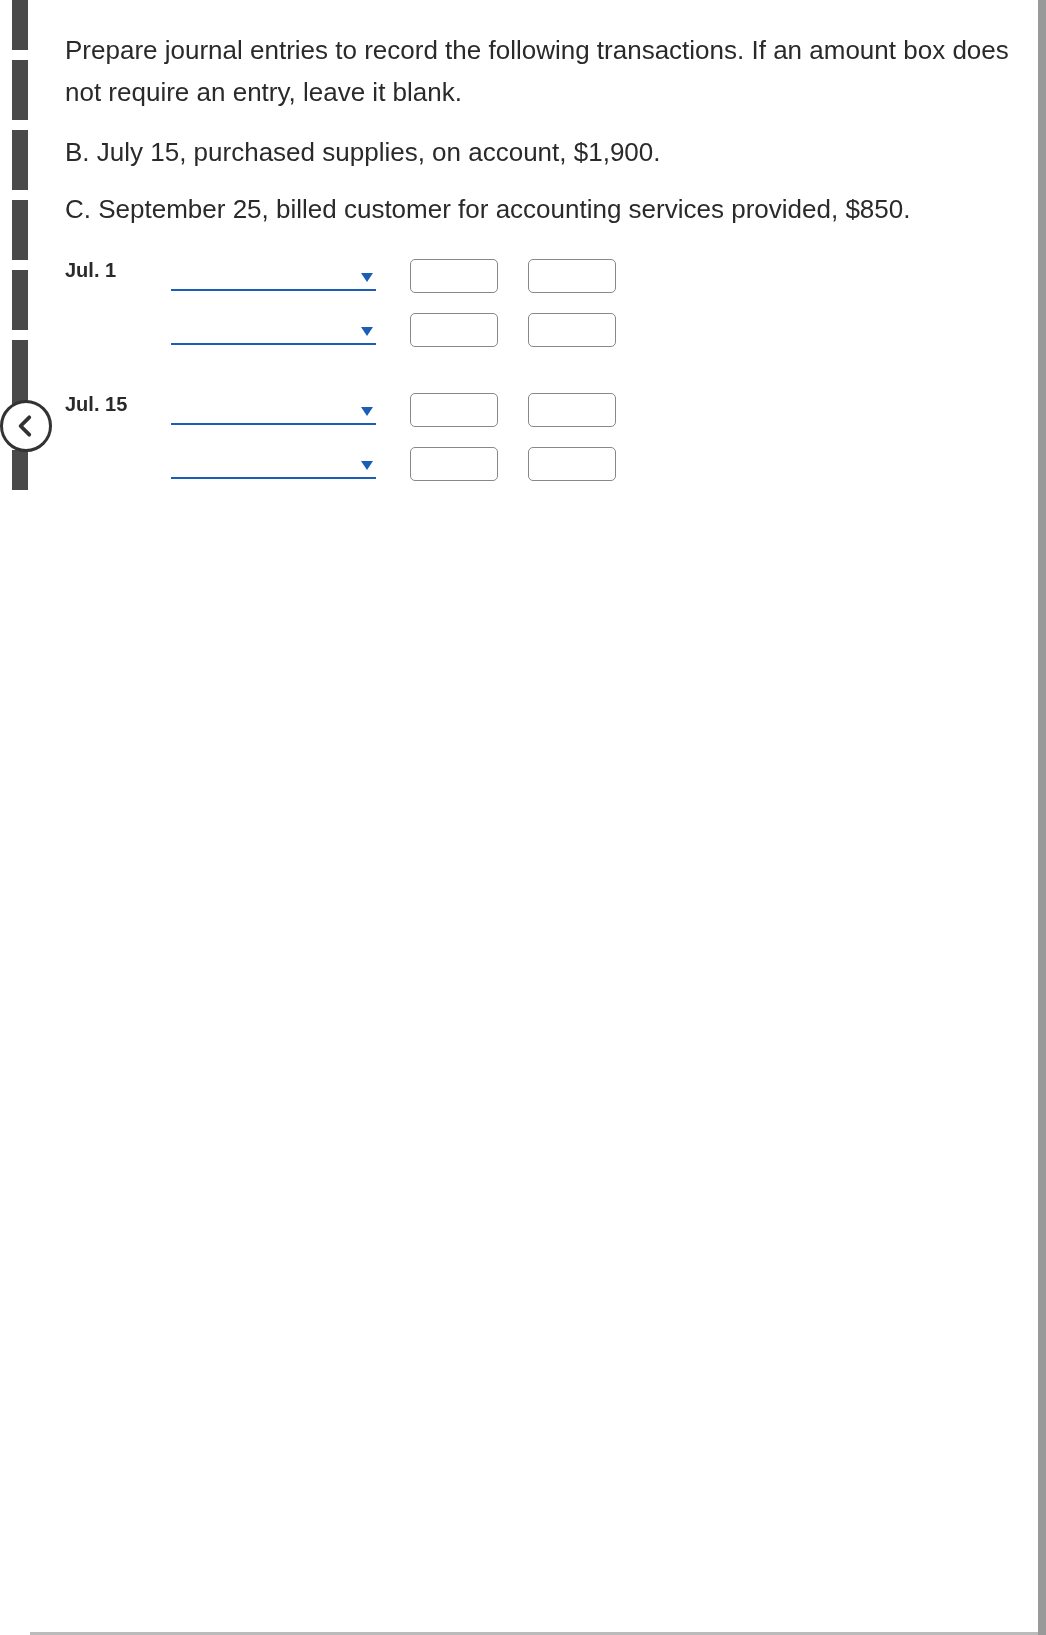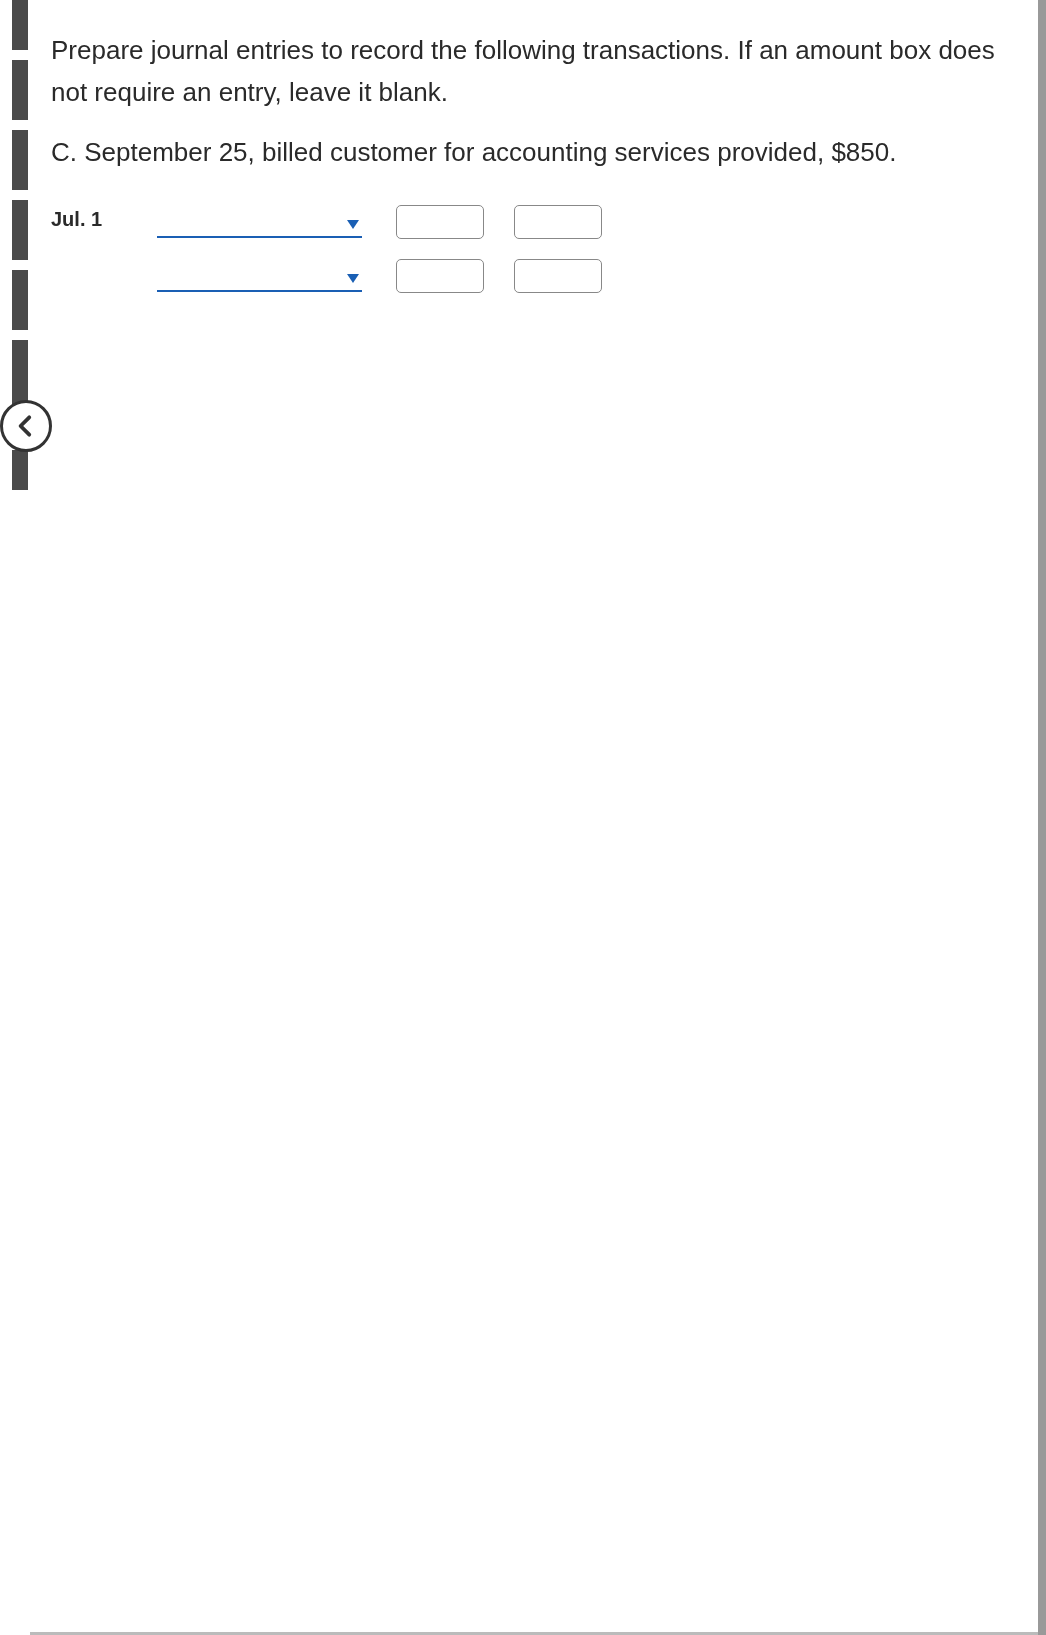--- a/index.html
+++ b/index.html
@@ -40,21 +40,21 @@
       align-items: center;
       justify-content: center;
       z-index: 10;
     }
     .chevron-badge svg {
       width: 26px;
       height: 26px;
     }
     .content {
       position: absolute;
-      left: 16px;
+      left: 30px;
       top: 0;
       right: 0;
       padding: 30px 30px 30px 35px;
       border-right: 6px solid #888;
     }
     .instruction-text {
       font-size: 26px;
       color: #2a2a2a;
       line-height: 1.6;
       margin-bottom: 20px;
@@ -66,21 +66,21 @@
       margin-bottom: 18px;
     }
     .journal-section {
       margin-top: 30px;
     }
     .journal-group {
       margin-bottom: 40px;
     }
     .journal-row {
       display: flex;
-      align-items: center;
+      align-items: flex-start;
       margin-bottom: 14px;
       height: 40px;
       gap: 16px;
     }
     .date-label {
       width: 90px;
       font-size: 20px;
       font-weight: bold;
       color: #2a2a2a;
       padding-bottom: 6px;
@@ -157,20 +157,21 @@
 
 <div class="chevron-badge">
   <svg viewBox="0 0 24 24">
     <path d="M15 4 L7 12 L15 20" stroke="#333" stroke-width="3.5" fill="none" stroke-linecap="round" stroke-linejoin="round"></path>
   </svg>
 </div>
 
 <div class="content">
   <p class="instruction-text">Prepare journal entries to record the following transactions. If an amount box does not require an entry, leave it blank.</p>
 
+  <p class="transaction-item">B. July 15, purchased supplies, on account, $1,900.</p>
   <p class="transaction-item">C. September 25, billed customer for accounting services provided, $850.</p>
 
   <div class="journal-section">
 
     <div class="journal-group">
       <div class="journal-row">
         <div class="date-label">Jul. 1</div>
         <div class="select-wrapper">
           <input class="account-select" value="" style="">
           <div class="triangle"></div>
@@ -182,19 +183,39 @@
         <div class="date-label empty">.</div>
         <div class="select-wrapper">
           <input class="account-select" value="" style="">
           <div class="triangle"></div>
         </div>
         <input class="amount-input" value="" style="">
         <input class="amount-input" value="" style="">
       </div>
     </div>
 
+    <div class="journal-group">
+      <div class="journal-row">
+        <div class="date-label">Jul. 15</div>
+        <div class="select-wrapper">
+          <input class="account-select" value="" style="">
+          <div class="triangle"></div>
+        </div>
+        <input class="amount-input" value="" style="">
+        <input class="amount-input" value="" style="">
+      </div>
+      <div class="journal-row">
+        <div class="date-label empty">.</div>
+        <div class="select-wrapper">
+          <input class="account-select" value="" style="">
+          <div class="triangle"></div>
+        </div>
+        <input class="amount-input" value="" style="">
+        <input class="amount-input" value="" style="">
+      </div>
+    </div>
 
 
   </div>
 </div>
 
 <div class="right-edge"></div>
 <div class="bottom-edge"></div>
 
 </body></html>

